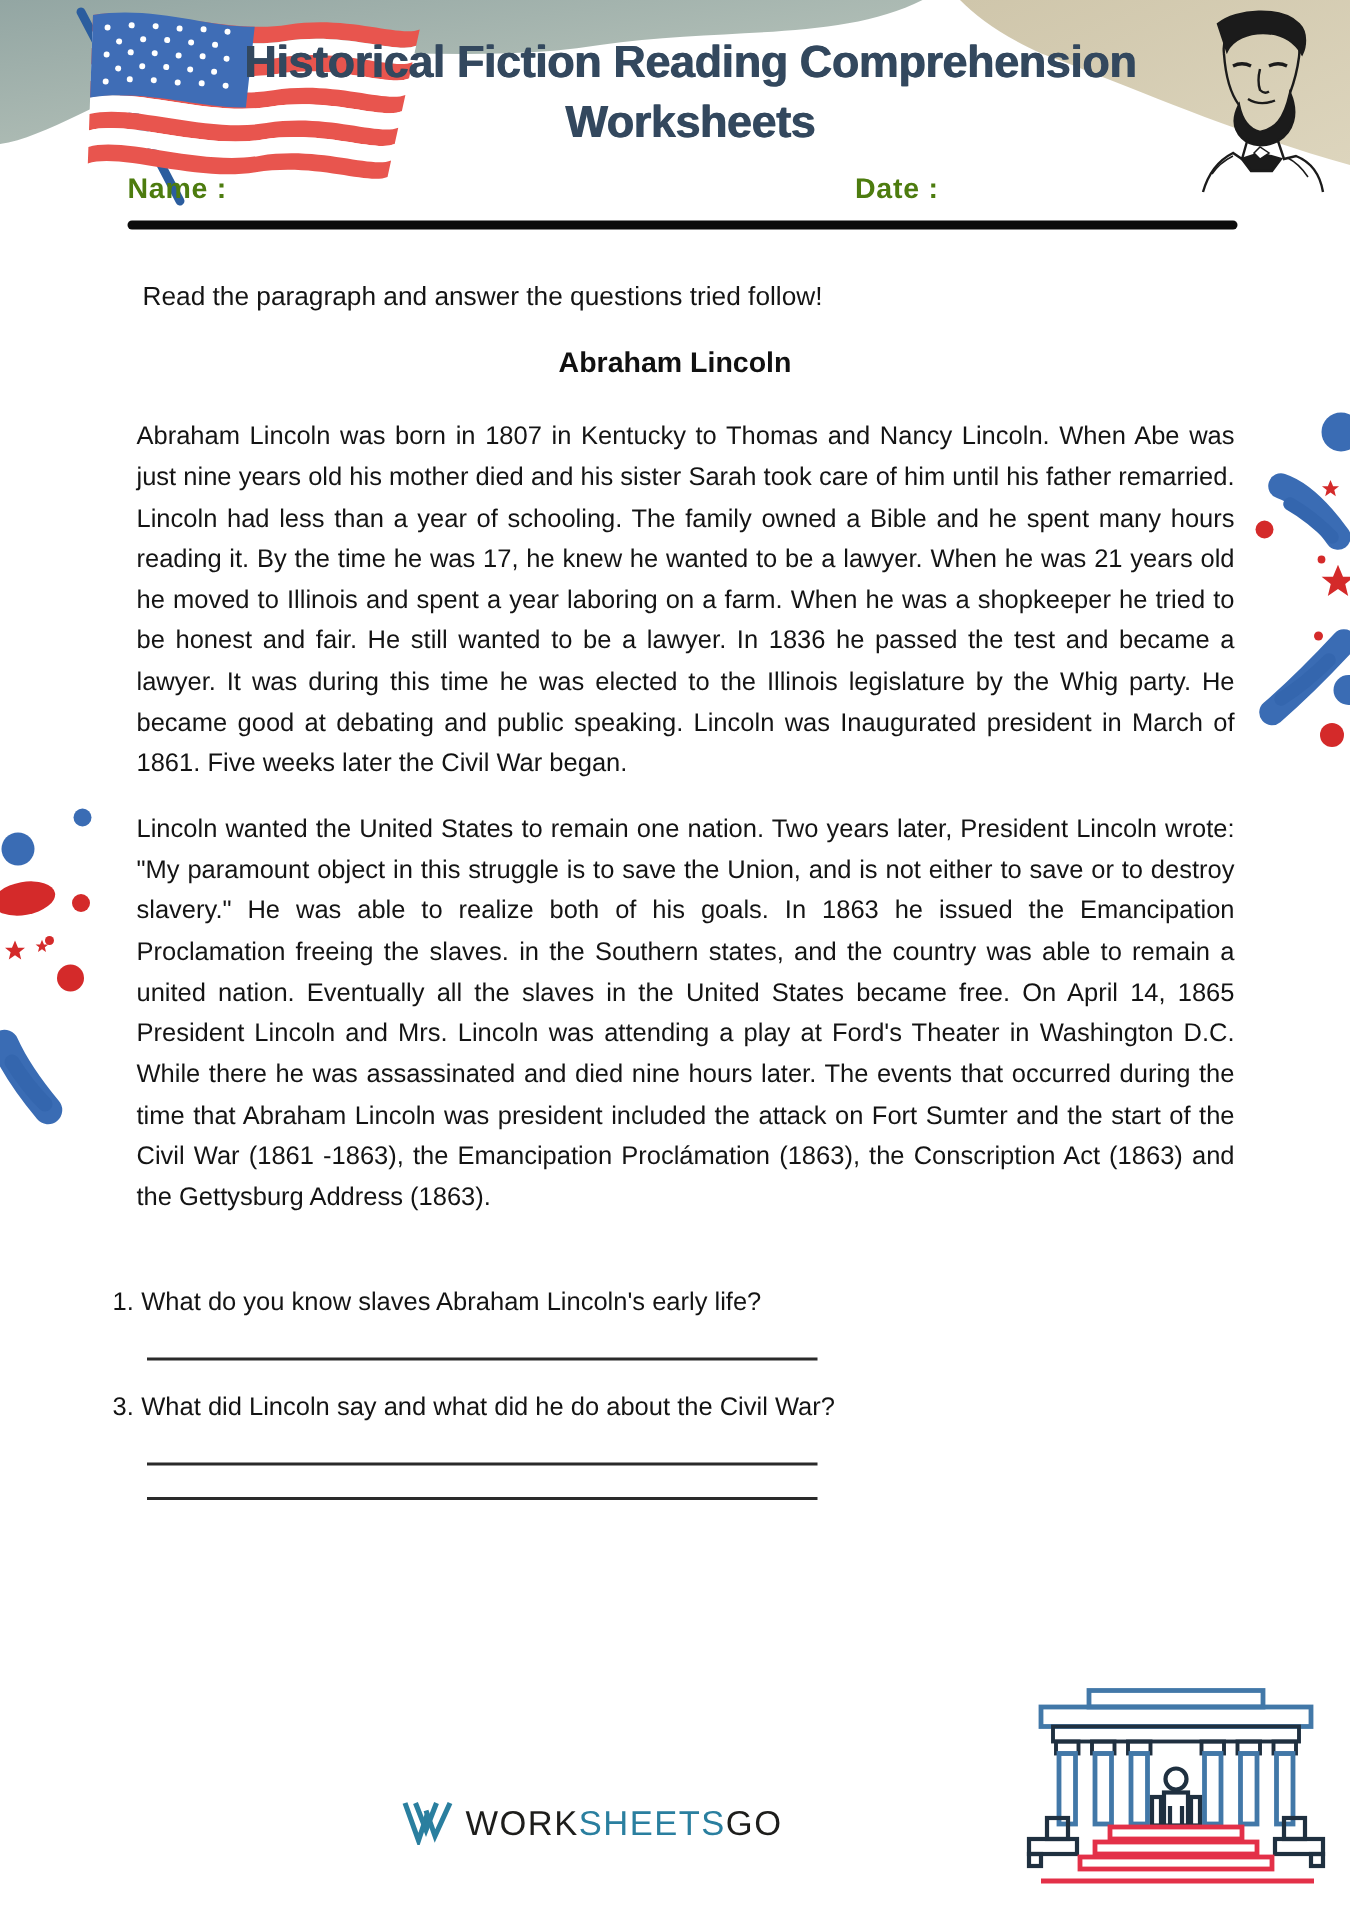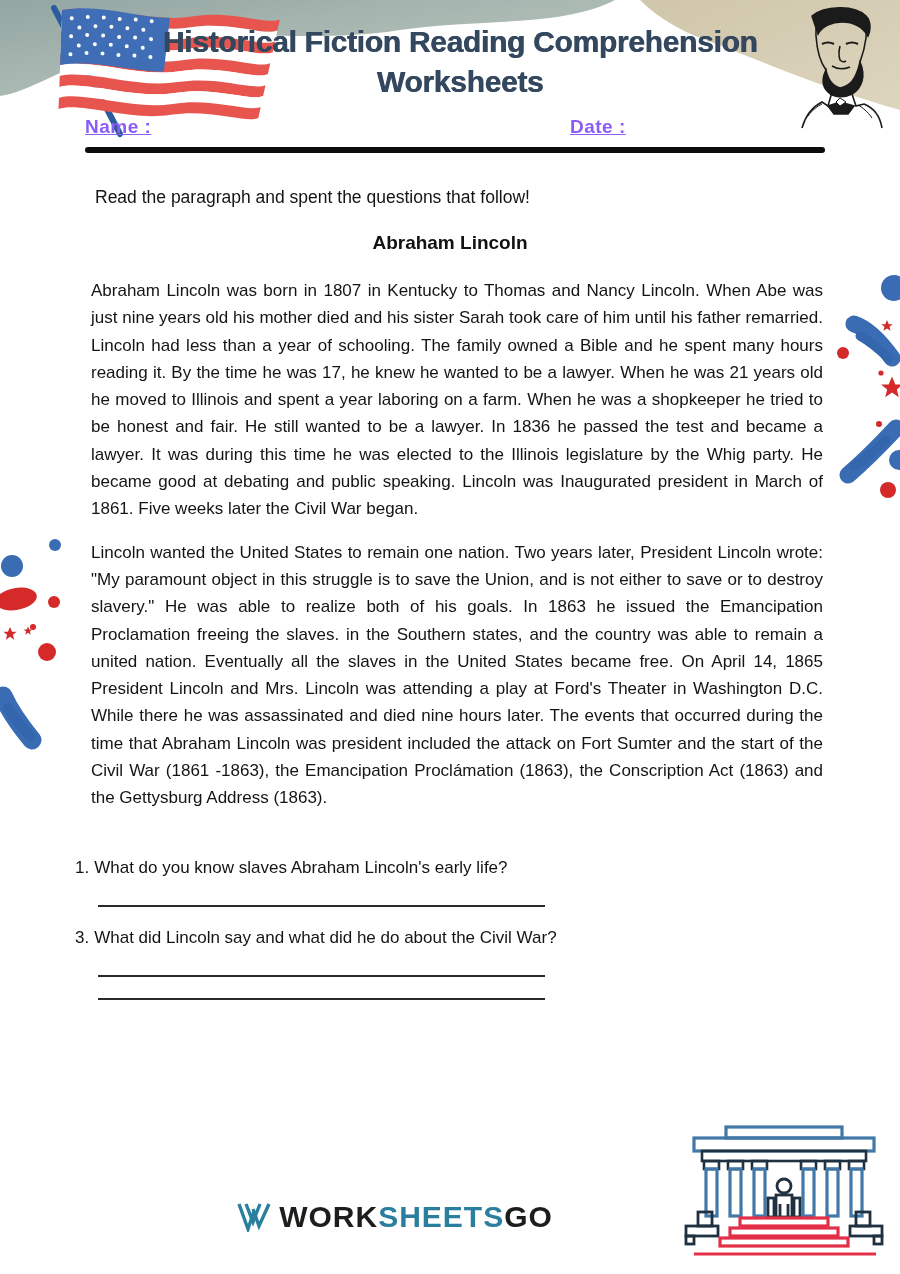--- a/index.html
+++ b/index.html
@@ -11,23 +11,22 @@
   .header-bg { position: absolute; top: 0; left: 0; }
   .flag { position: absolute; top: 2px; left: 16px; }
   .portrait { position: absolute; top: 6px; left: 792px; }
   .title-wrap { position: absolute; top: 22px; left: 60px; right: 40px; text-align: center; }
   .title-line {
     font-size: 30px; font-weight: 800; color: #33485e;
     letter-spacing: -0.3px; line-height: 40px;
     text-shadow: 0.6px 0 0 #33485e;
   }
   .name-label, .date-label {
-    position: absolute; top: 116px; font-size: 19px; font-weight: 700; color: #8b5cf6;
+    position: absolute; top: 116px; font-size: 19px; font-weight: 700; color: #4d7c0f;
     letter-spacing: 0.5px;
-    text-decoration: underline;
   }
   .name-label { left: 85px; }
   .date-label { left: 570px; }
   .header-rule {
     position: absolute; top: 147px; left: 85px; width: 740px; height: 6px;
     background: #0c0c0c; border-radius: 3px;
   }
   .instruction { position: absolute; top: 187px; left: 95px; font-size: 17.5px; color: #141414; }
   .passage-title {
     position: absolute; top: 232px; left: 0; right: 0; text-align: center;
@@ -41,21 +40,21 @@
   .questions { position: absolute; top: 858px; left: 75px; width: 620px; }
   .q-text { font-size: 17px; color: #141414; margin-bottom: 27px; }
   .q-num { margin-right: 5px; }
   .answer-line {
     width: 447px; height: 2px; background: #2a2a2a; margin-left: 23px; margin-bottom: 21px;
   }
   .footer {
     position: absolute; top: 1200px; left: 0; right: 110px;
     display: flex; align-items: center; justify-content: center; gap: 8px;
   }
-  .logo-text { font-size: 30px; font-weight: 700; letter-spacing: 1px; }
+  .logo-text { font-size: 23px; font-weight: 400; letter-spacing: 1px; }
   .logo-dark { color: #1d1d1b; }
   .logo-teal { color: #2a7f9f; }
   .memorial { position: absolute; top: 1124px; left: 684px; }
   .deco-left { position: absolute; top: 530px; left: 0; }
   .deco-right { position: absolute; top: 268px; left: 830px; }
 </style>
 </head>
 <body>
 
 <div class="page">
@@ -143,21 +142,21 @@
 
   <div class="title-wrap">
     <div class="title-line">Historical Fiction Reading Comprehension</div>
     <div class="title-line">Worksheets</div>
   </div>
 
   <div class="name-label">Name :</div>
   <div class="date-label">Date :</div>
   <div class="header-rule"></div>
 
-  <div class="instruction">Read the paragraph and spent the questions that follow!</div>
+  <div class="instruction">Read the paragraph and answer the questions tried follow!</div>
 
   <div class="passage-title">Abraham Lincoln</div>
   <div class="passage">
     <p>Abraham Lincoln was born in 1807 in Kentucky to Thomas and Nancy Lincoln. When Abe was just nine years old his mother died and his sister Sarah took care of him until his father remarried. Lincoln had less than a year of schooling. The family owned a Bible and he spent many hours reading it. By the time he was 17, he knew he wanted to be a lawyer. When he was 21 years old he moved to Illinois and spent a year laboring on a farm. When he was a shopkeeper he tried to be honest and fair. He still wanted to be a lawyer. In 1836 he passed the test and became a lawyer. It was during this time he was elected to the Illinois legislature by the Whig party. He became good at debating and public speaking. Lincoln was Inaugurated president in March of 1861. Five weeks later the Civil War began.</p>
     <p>Lincoln wanted the United States to remain one nation. Two years later, President Lincoln wrote: "My paramount object in this struggle is to save the Union, and is not either to save or to destroy slavery." He was able to realize both of his goals. In 1863 he issued the Emancipation Proclamation freeing the slaves. in the Southern states, and the country was able to remain a united nation. Eventually all the slaves in the United States became free. On April 14, 1865 President Lincoln and Mrs. Lincoln was attending a play at Ford's Theater in Washington D.C. While there he was assassinated and died nine hours later. The events that occurred during the time that Abraham Lincoln was president included the attack on Fort Sumter and the start of the Civil War (1861 -1863), the Emancipation Proclámation (1863), the Conscription Act (1863) and the Gettysburg Address (1863).</p>
   </div>
 
   <div class="questions">
     <div class="q">
       <div class="q-text"><span class="q-num">1.</span><span>What do you know slaves Abraham Lincoln's early life?</span></div>

